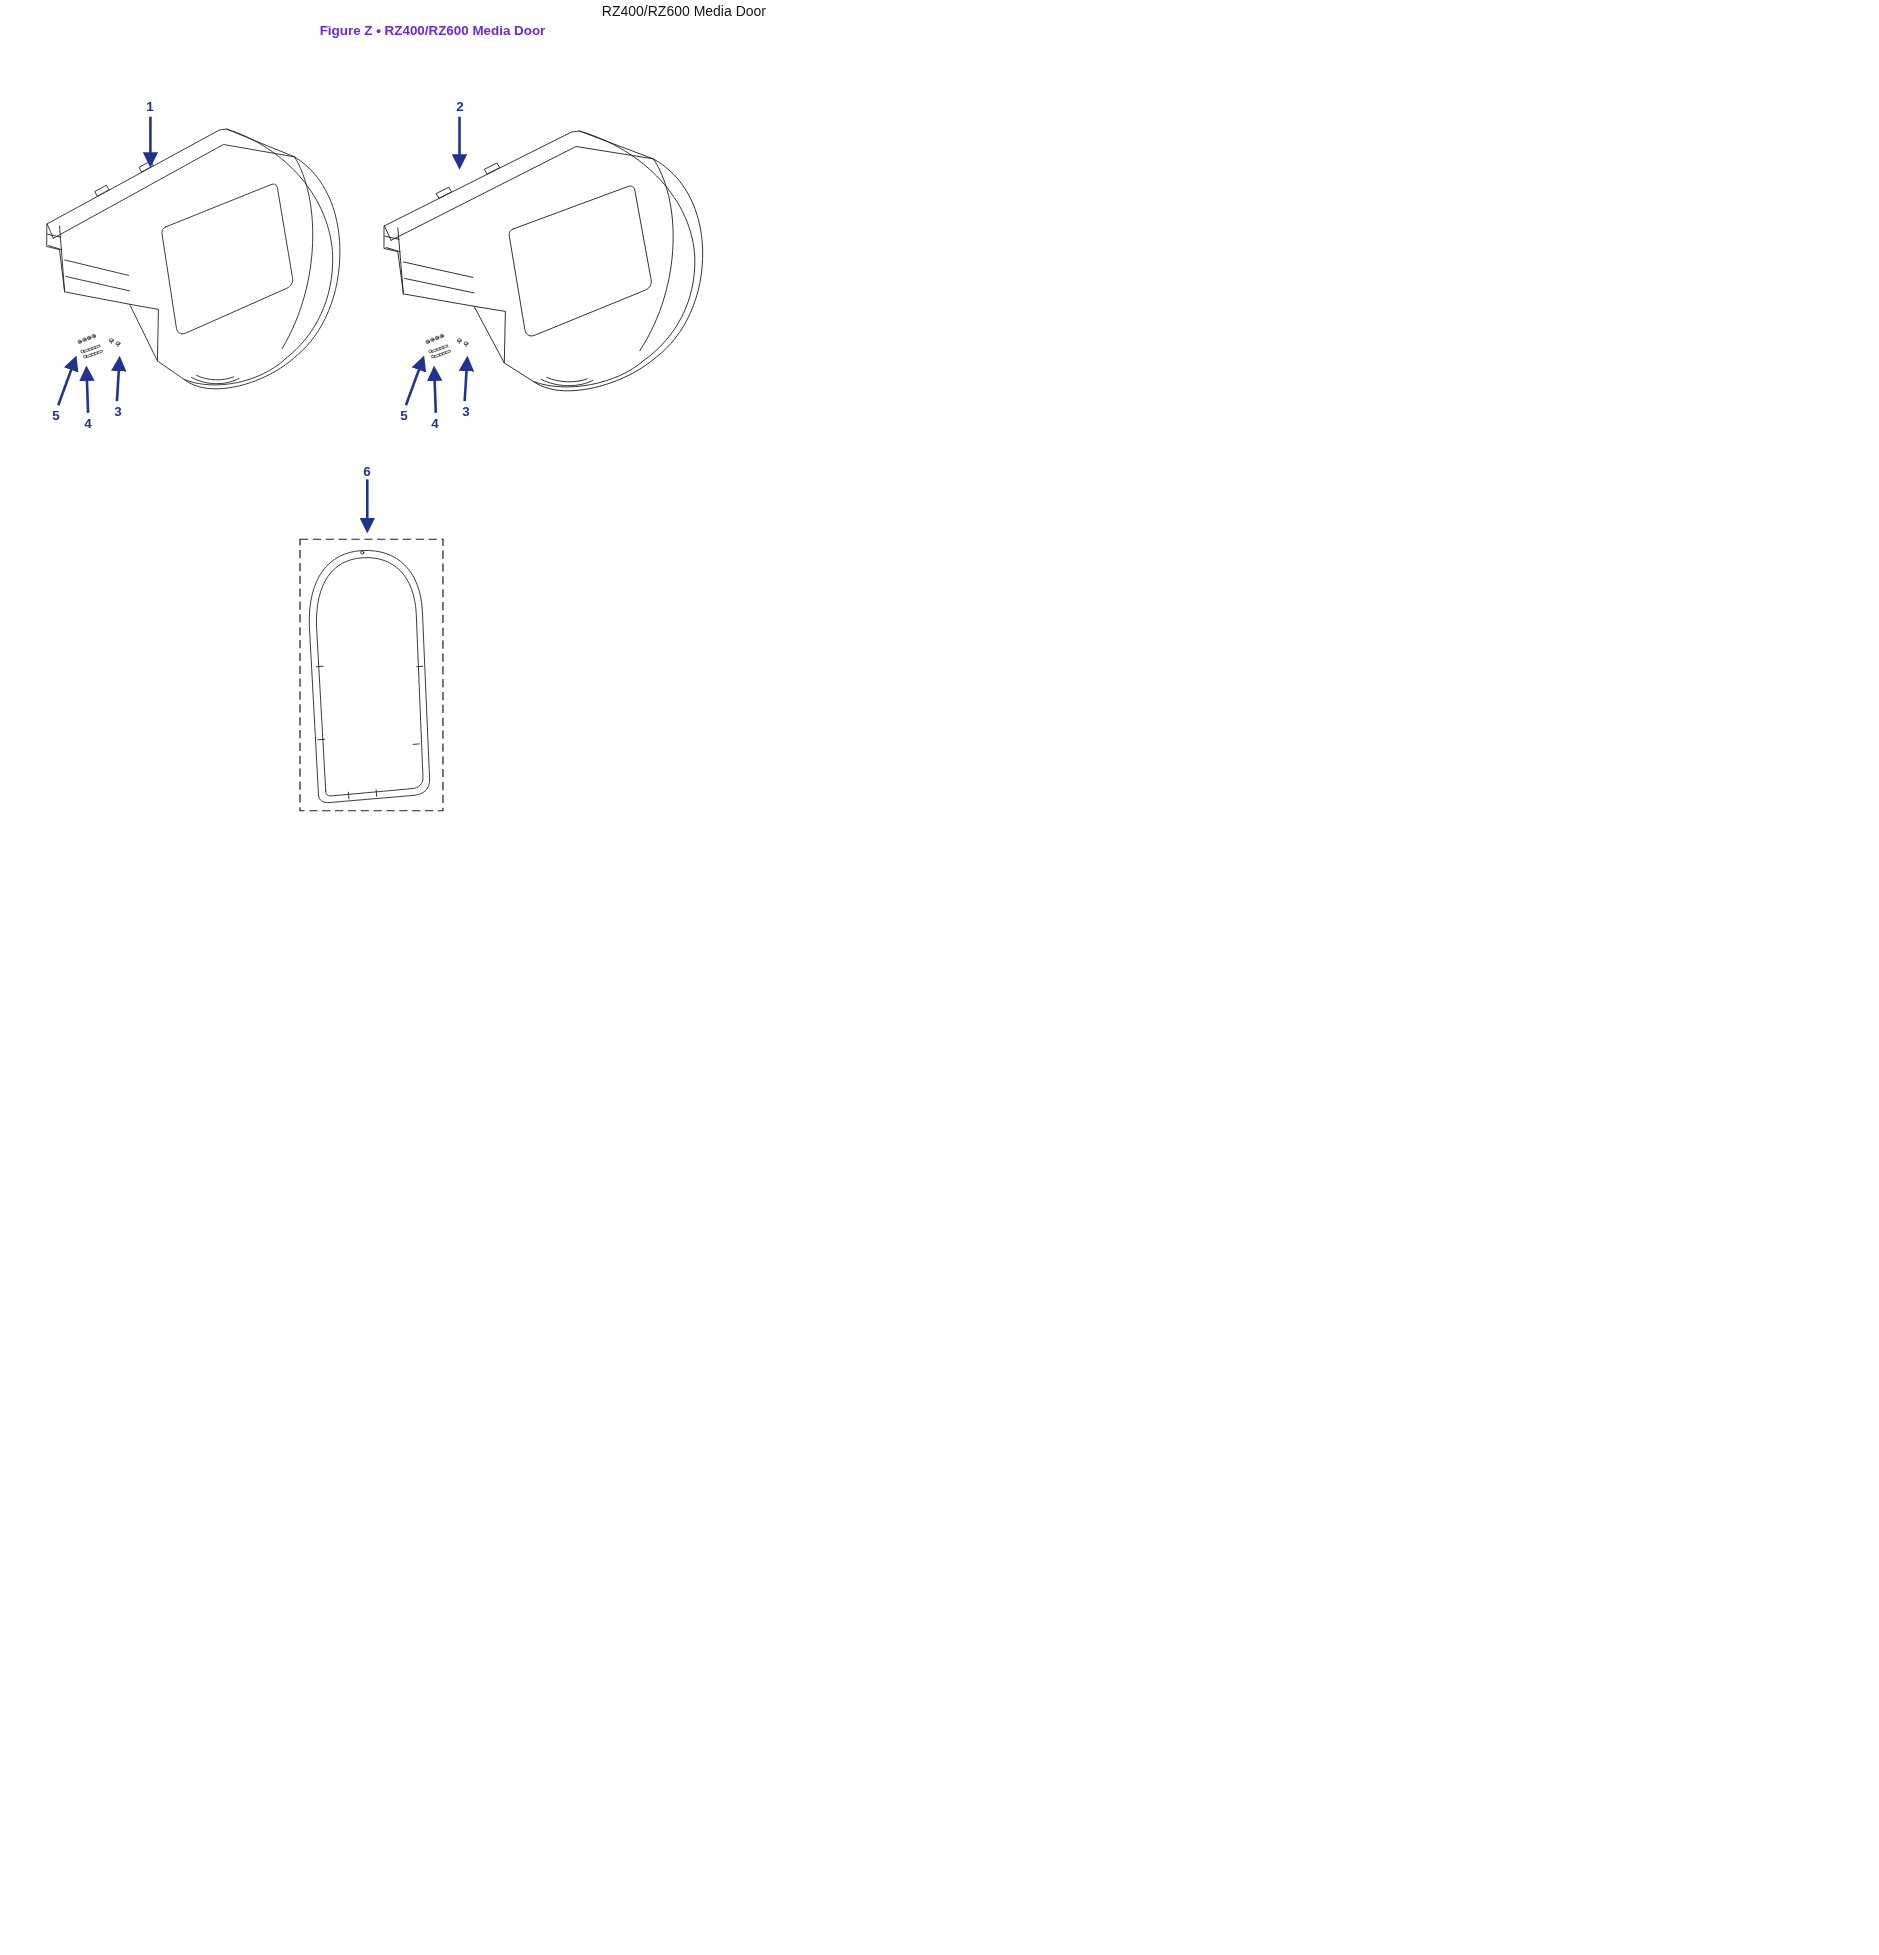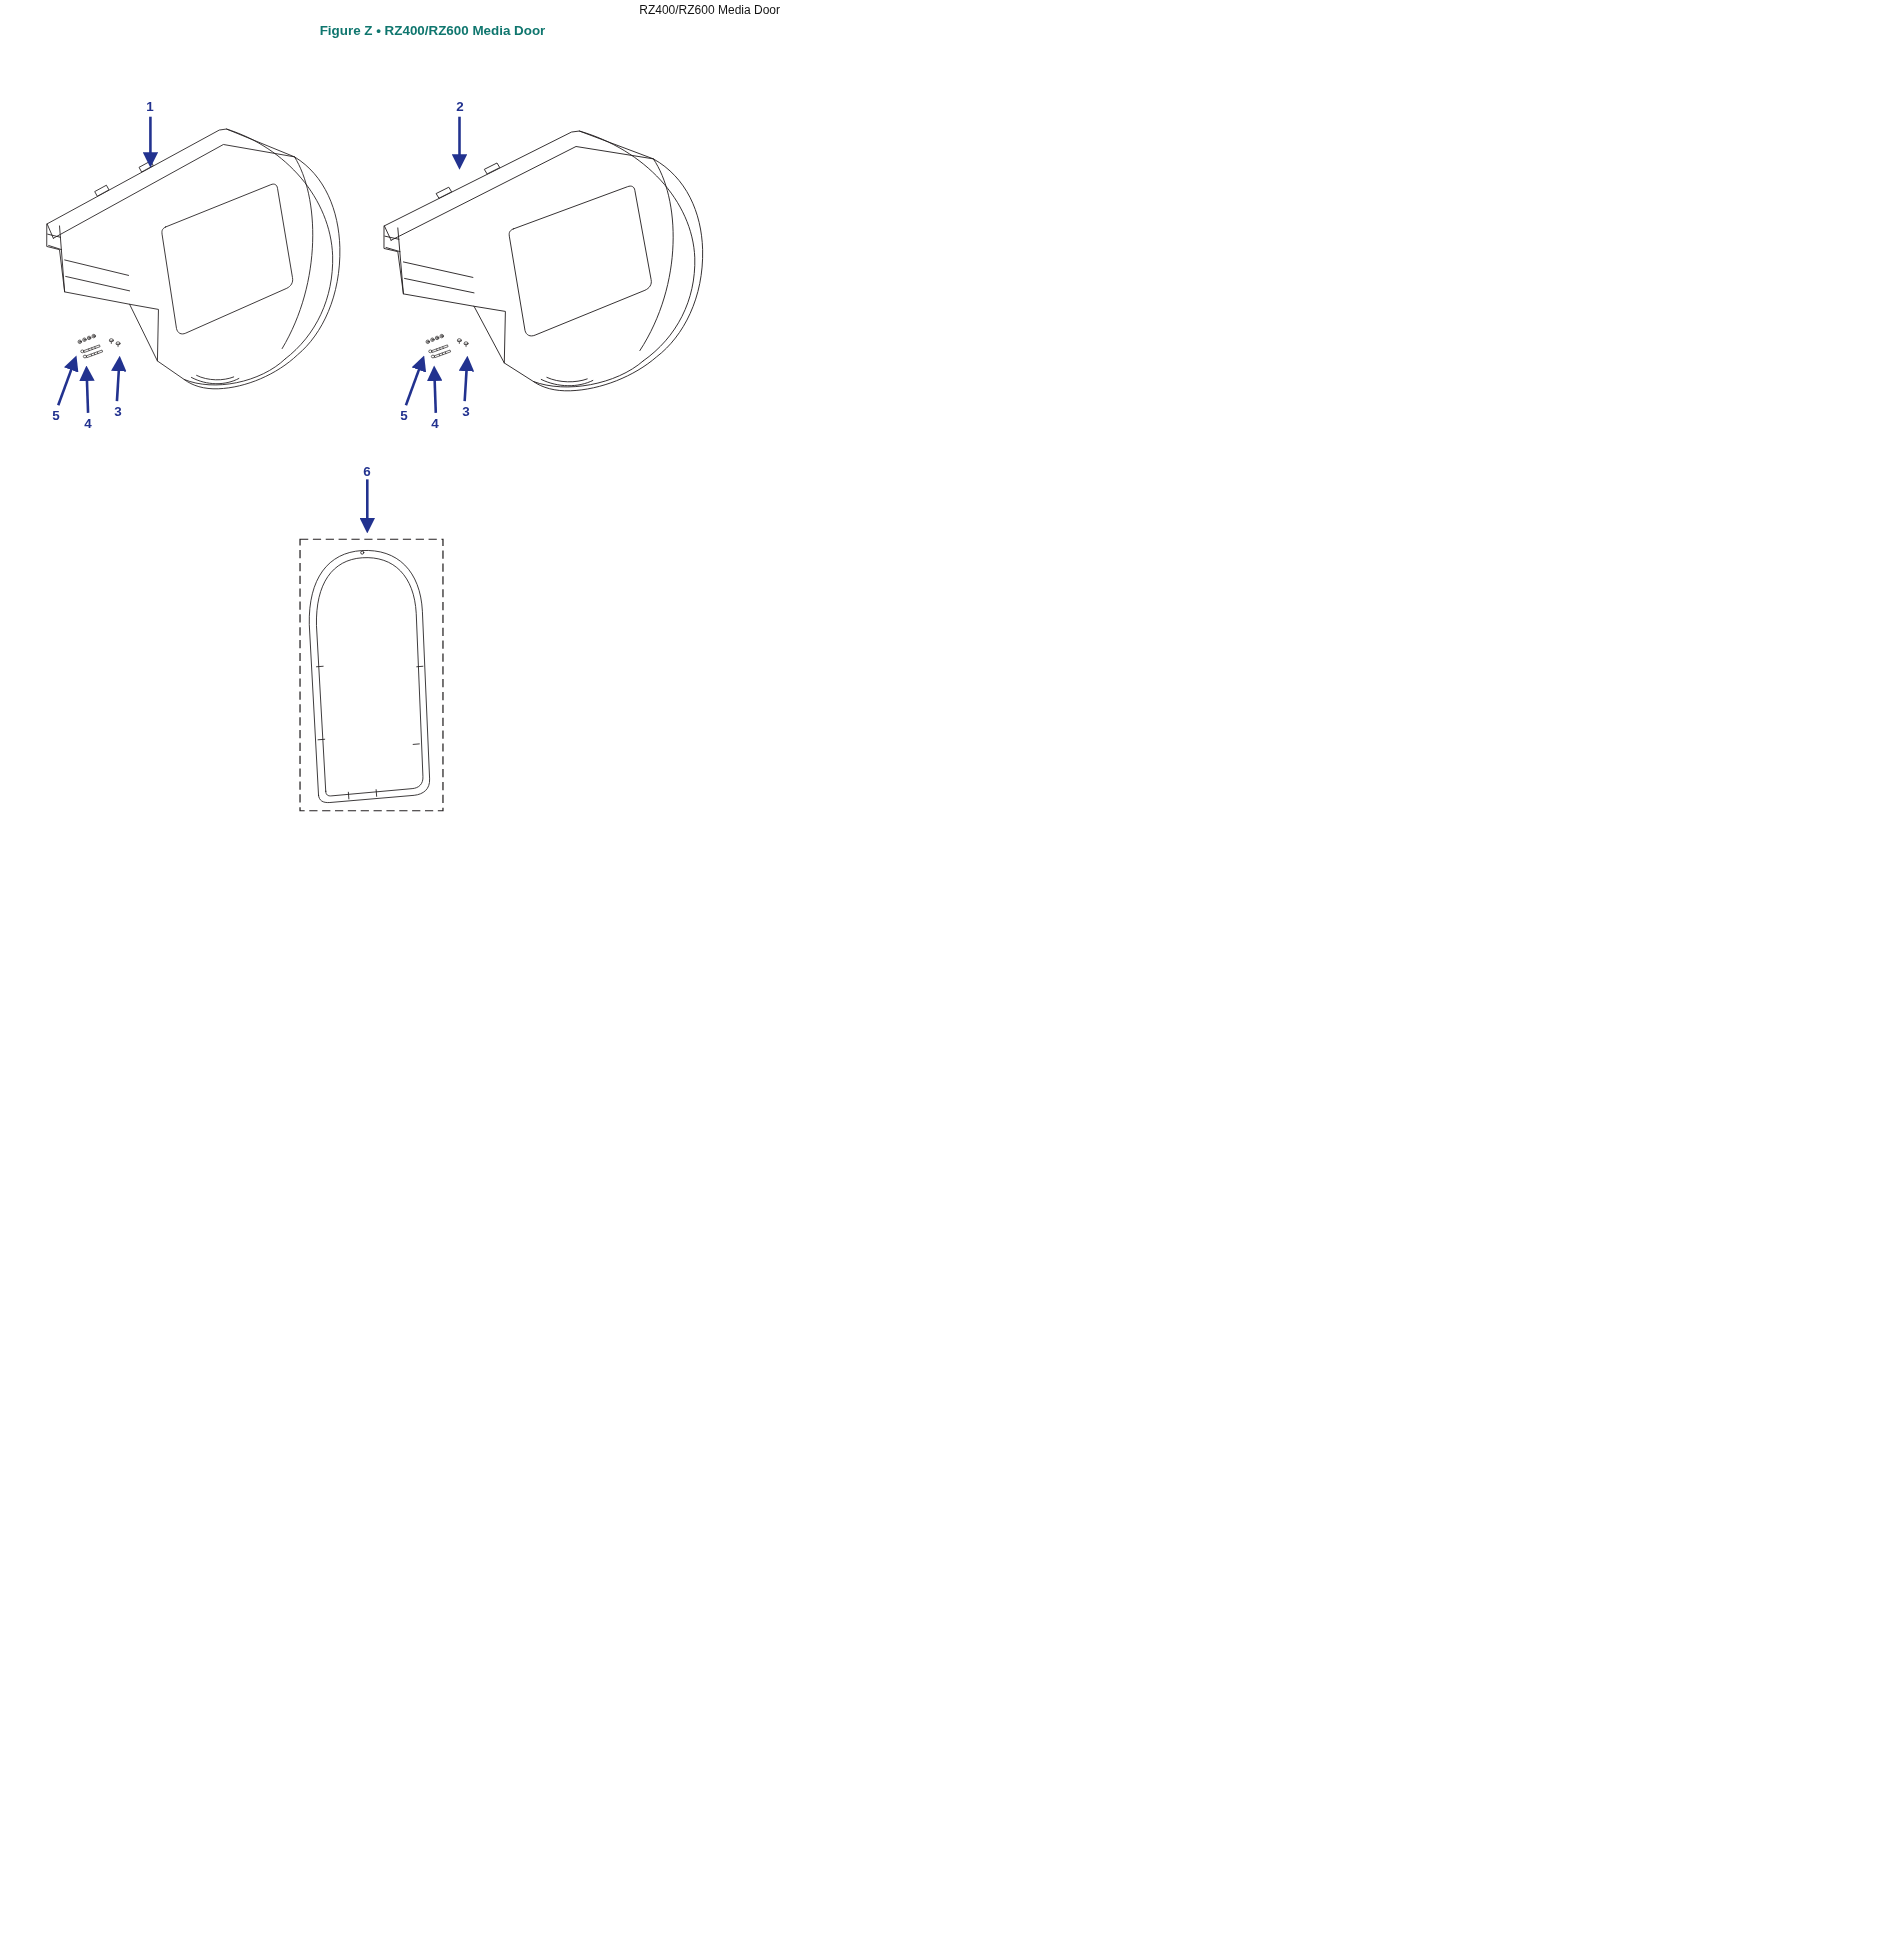--- a/index.html
+++ b/index.html
@@ -12,34 +12,34 @@
   .page{
     position:relative;
     width:783px;
     height:815px;
     background:#ffffff;
     overflow:hidden;
   }
   .doc-header{
     position:absolute;
     top:3.1px;
-    right:3px;
-    font-size:12px;
+    right:17px;
+    font-size:14px;
     color:#141414;
     white-space:nowrap;
   }
   .fig-title{
     position:absolute;
     top:23px;
     left:216px;
     width:433px;
     text-align:center;
     font-size:13.4px;
     font-weight:bold;
-    color:#0f766e;
+    color:#6d28d9;
     white-space:nowrap;
   }
   .callout{
     position:absolute;
     transform:translate(-50%,-50%);
     font-size:13.4px;
     font-weight:bold;
     color:var(--callout-blue);
     line-height:1;
   }

